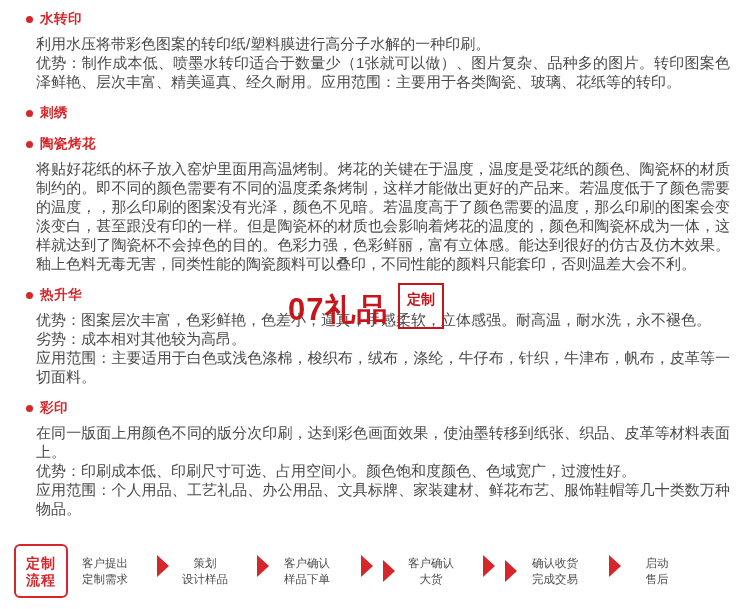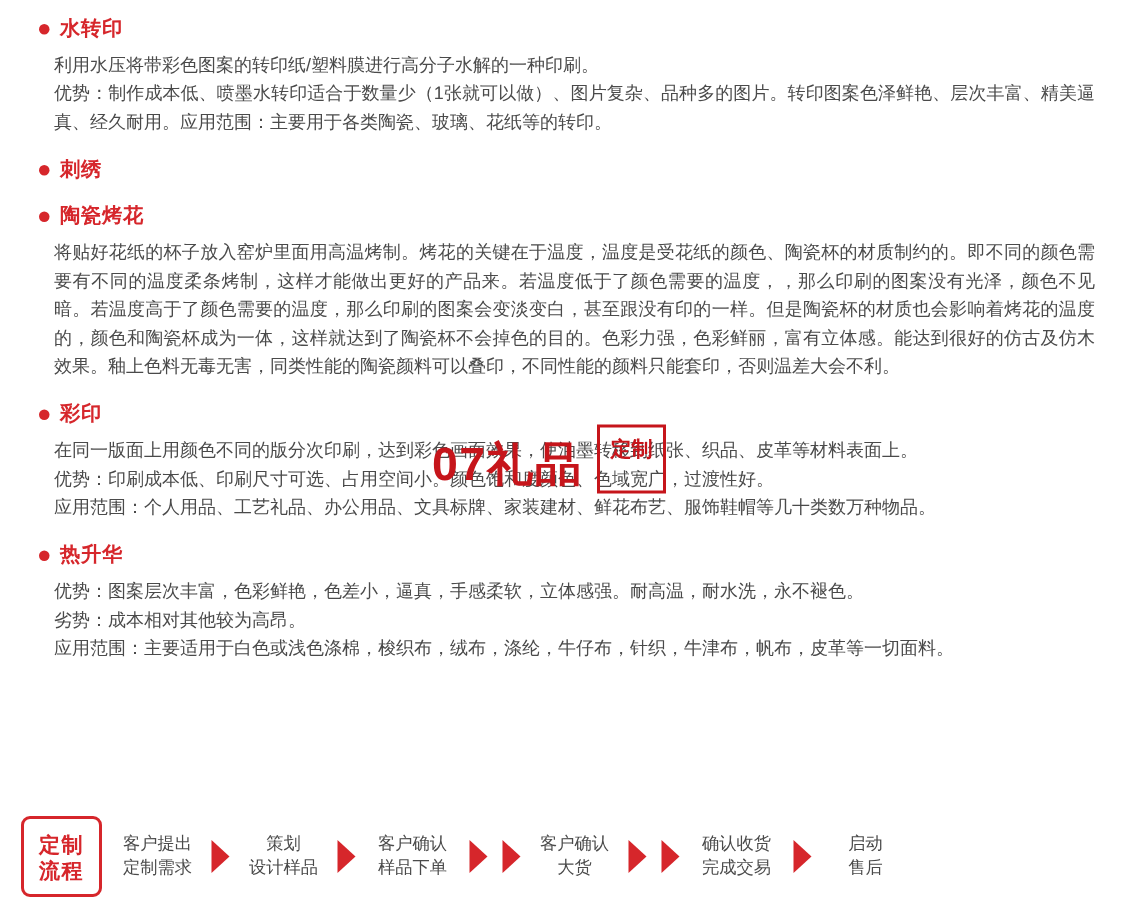--- a/index.html
+++ b/index.html
@@ -21,21 +21,21 @@
     width: 7px; height: 7px; border-radius: 50%;
     background: #d6262b; display: inline-block; flex: 0 0 auto;
     margin-left: 12px;
   }
   .sec-title {
     color: #d6262b;
     font-size: 13.5px;
     font-weight: bold;
     letter-spacing: 0.5px;
   }
-  .sec-body { font-size: 12px; line-height: 19px; color: #4a4a4a; padding-left: 22px; padding-right: 6px; text-align: justify; }
+  .sec-body { font-size: 15px; line-height: 19px; color: #4a4a4a; padding-left: 22px; padding-right: 6px; text-align: justify; }
   .sec-body p { margin: 0; }
 
   
   .watermark {
     position: absolute;
     left: 272px;
     top: 283px;
     width: 200px;
     height: 60px;
     pointer-events: none;
@@ -82,22 +82,22 @@
     font-weight: bold;
     line-height: 17px;
     text-align: center;
     padding-top: 9px;
     flex: 0 0 auto;
     margin-right: 6px;
     letter-spacing: 1px;
   }
   .flow-step {
     display: flex;
-    align-items: center;
     flex: 0 0 auto;
+    gap: 16px;
   }
   .flow-label {
     color: #4a4a4a;
     font-size: 11.5px;
     line-height: 16px;
     text-align: center;
     white-space: pre-line;
     width: 62px;
   }
   .flow-label.wide { width: 66px; }
@@ -139,41 +139,41 @@
       <span class="sec-title">陶瓷烤花</span>
     </div>
     <div class="sec-body">
         <p style="white-space:pre-line">将贴好花纸的杯子放入窑炉里面用高温烤制。烤花的关键在于温度，温度是受花纸的颜色、陶瓷杯的材质制约的。即不同的颜色需要有不同的温度柔条烤制，这样才能做出更好的产品来。若温度低于了颜色需要的温度，，那么印刷的图案没有光泽，颜色不见暗。若温度高于了颜色需要的温度，那么印刷的图案会变淡变白，甚至跟没有印的一样。但是陶瓷杯的材质也会影响着烤花的温度的，颜色和陶瓷杯成为一体，这样就达到了陶瓷杯不会掉色的目的。色彩力强，色彩鲜丽，富有立体感。能达到很好的仿古及仿木效果。釉上色料无毒无害，同类性能的陶瓷颜料可以叠印，不同性能的颜料只能套印，否则温差大会不利。</p>
       </div>
   </div>
 
   <div class="section">
     <div class="sec-head">
       <span class="bullet"></span>
+      <span class="sec-title">热升华</span>
+    </div>
+    <div class="sec-body">
+        <p style="white-space:pre-line">优势：图案层次丰富，色彩鲜艳，色差小，逼真，手感柔软，立体感强。耐高温，耐水洗，永不褪色。
+劣势：成本相对其他较为高昂。
+应用范围：主要适用于白色或浅色涤棉，梭织布，绒布，涤纶，牛仔布，针织，牛津布，帆布，皮革等一切面料。</p>
+      </div>
+  </div>
+
+  <div class="section">
+    <div class="sec-head">
+      <span class="bullet"></span>
       <span class="sec-title">彩印</span>
     </div>
     <div class="sec-body">
         <p style="white-space:pre-line">在同一版面上用颜色不同的版分次印刷，达到彩色画面效果，使油墨转移到纸张、织品、皮革等材料表面上。
 优势：印刷成本低、印刷尺寸可选、占用空间小。颜色饱和度颜色、色域宽广，过渡性好。
 应用范围：个人用品、工艺礼品、办公用品、文具标牌、家装建材、鲜花布艺、服饰鞋帽等几十类数万种物品。</p>
       </div>
   </div>
 
-  <div class="section">
-    <div class="sec-head">
-      <span class="bullet"></span>
-      <span class="sec-title">热升华</span>
-    </div>
-    <div class="sec-body">
-        <p style="white-space:pre-line">优势：图案层次丰富，色彩鲜艳，色差小，逼真，手感柔软，立体感强。耐高温，耐水洗，永不褪色。
-劣势：成本相对其他较为高昂。
-应用范围：主要适用于白色或浅色涤棉，梭织布，绒布，涤纶，牛仔布，针织，牛津布，帆布，皮革等一切面料。</p>
-      </div>
-  </div>
-
   <div class="watermark">
     <div class="wm-text">07礼品</div>
     <div class="wm-stamp" style="white-space:pre-line">定制</div>
   </div>
 
   <div class="flow">
     <div class="flow-badge" style="white-space:pre-line">定制
 流程</div>
 
     <div class="flow-step">

